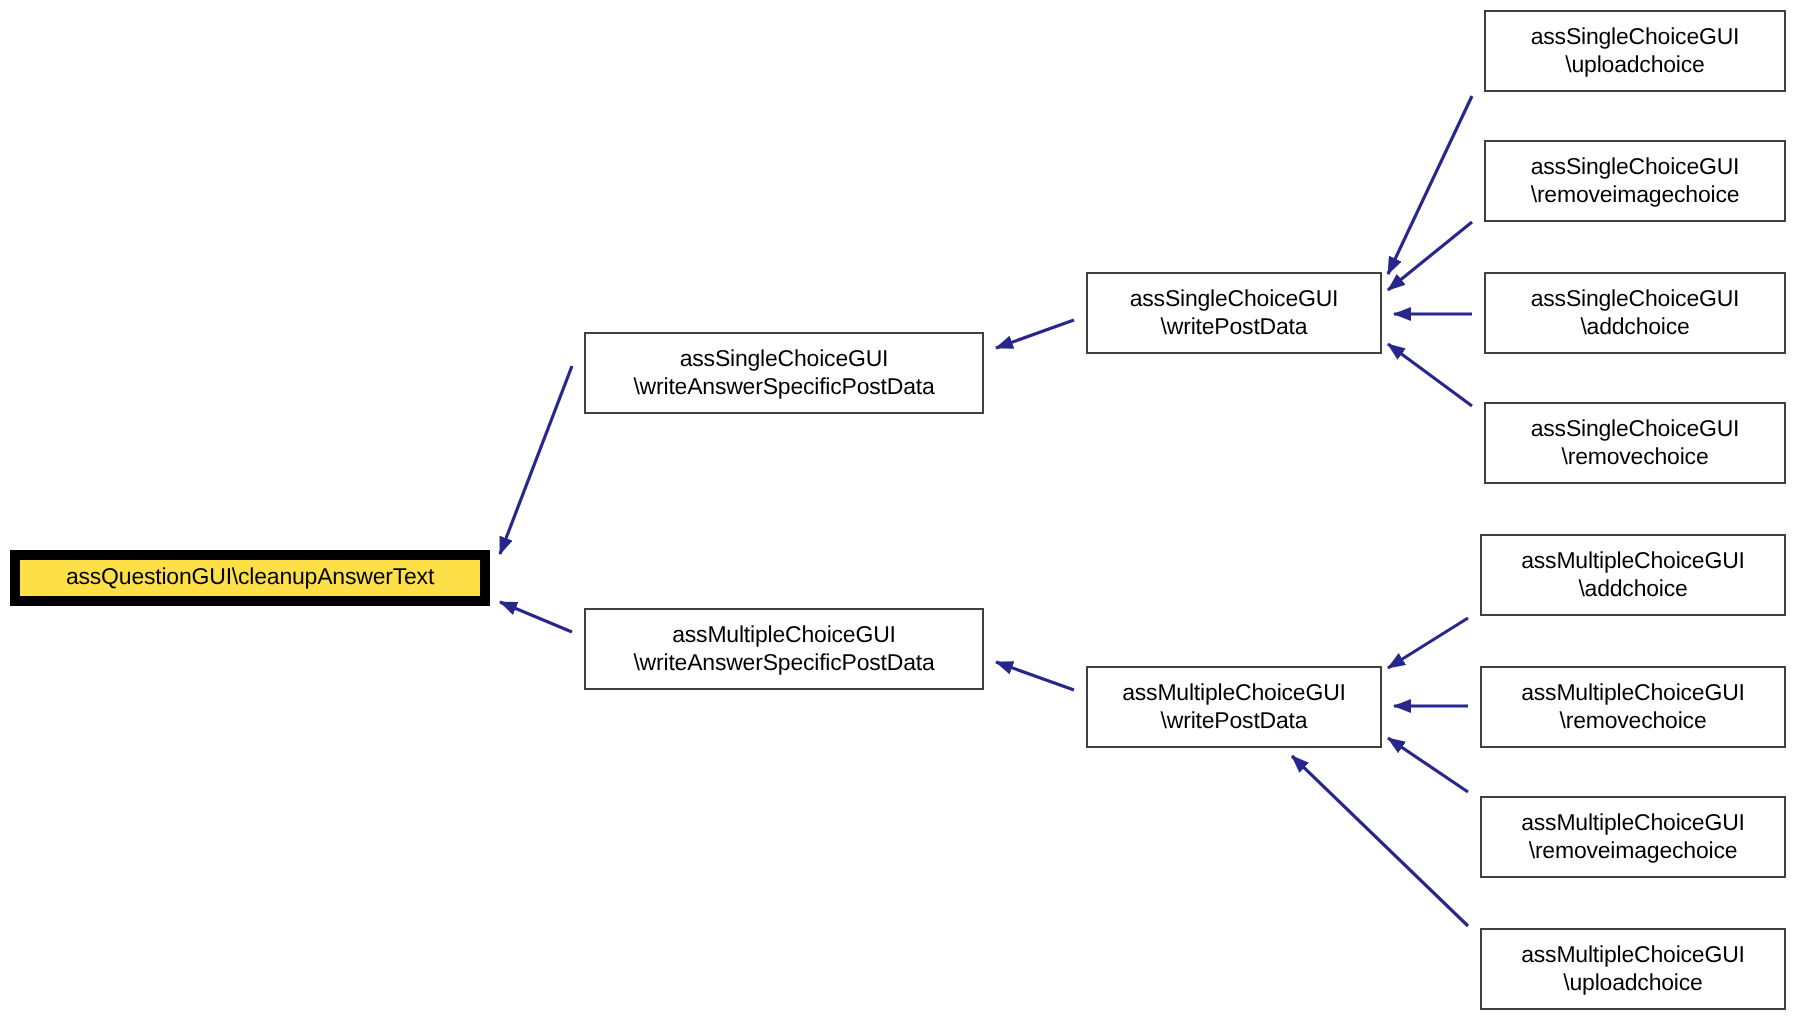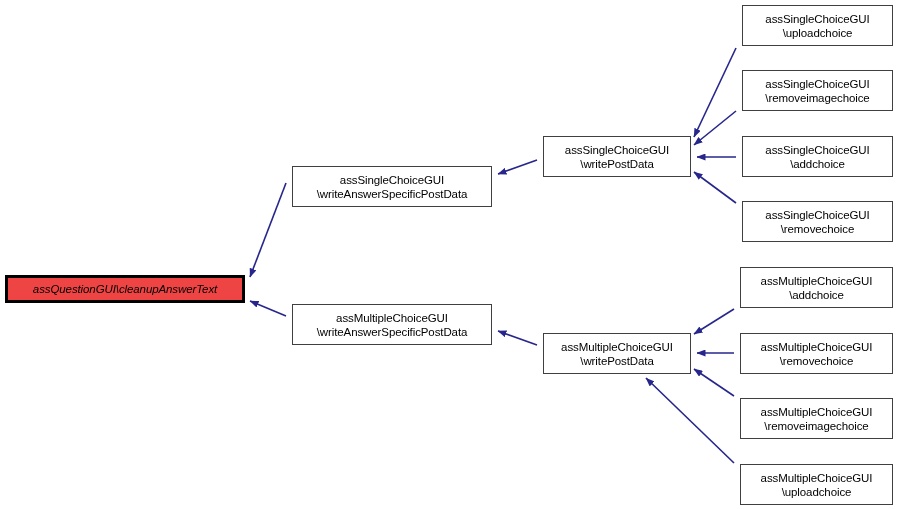--- a/index.html
+++ b/index.html
@@ -34,23 +34,22 @@
     text-align: center;
     display: flex;
     flex-direction: column;
     align-items: center;
     justify-content: center;
     white-space: pre;
     letter-spacing: -0.1px;
     z-index: 3;
   }
   .node.root {
-    background: #ef4444;
-    border: 3px solid #000000;
-    font-style: italic;
+    background: #fde047;
+    border: 5px solid #000000;
   }
   .node .line {
     display: block;
   }
 </style>
 </head>
 <body>
 
 <div id="canvas">
 

